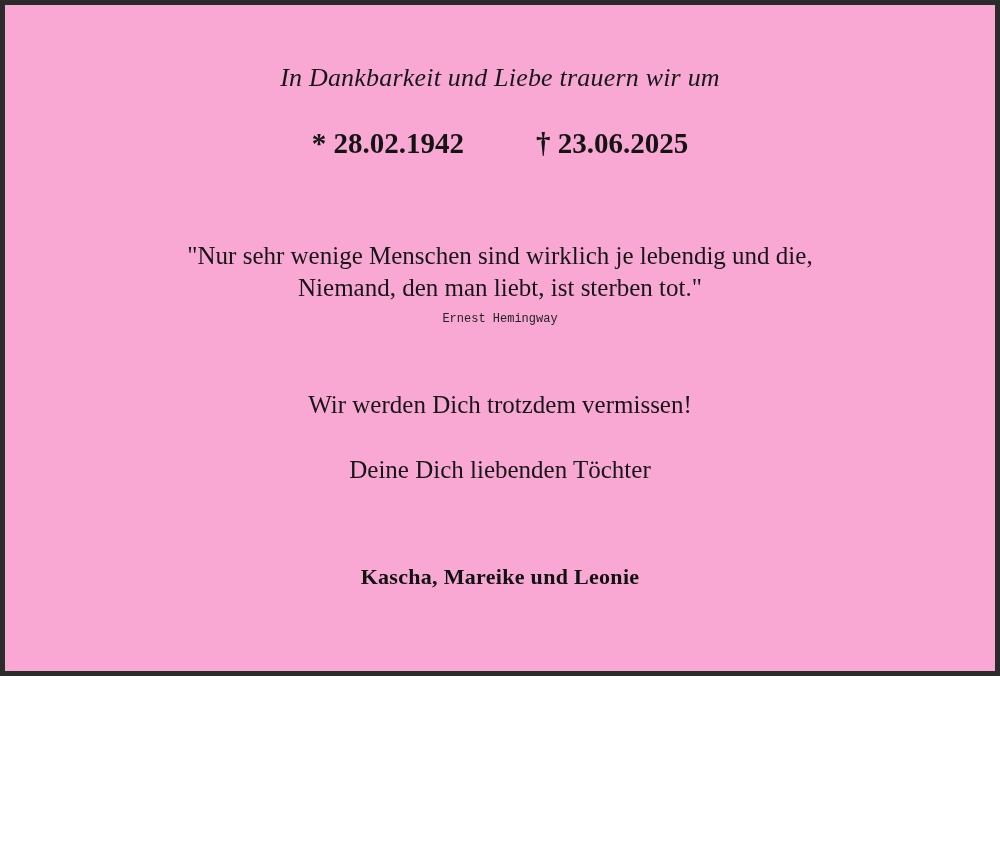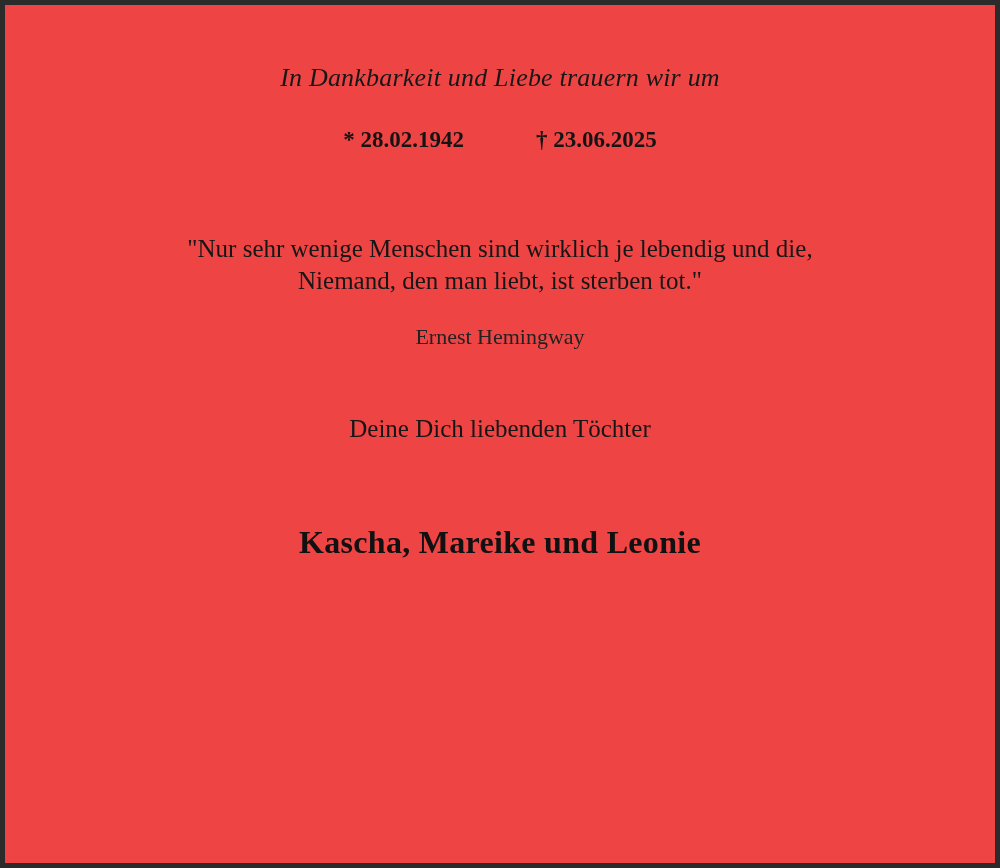--- a/index.html
+++ b/index.html
@@ -10,23 +10,23 @@
   body {
     width: 1000px;
     height: 868px;
     font-family: "Liberation Serif", "DejaVu Serif", serif;
     color: #1a1a1a;
     overflow: hidden;
   }
   .obituary-card {
     box-sizing: border-box;
     width: 1000px;
-    height: 868px;
+    height: 676px;
     border: 5px solid #2b2b2b;
-    background: #ef4444;
+    background: #f9a8d4;
     padding: 0;
     position: relative;
   }
   .inner {
     box-sizing: border-box;
     width: 100%;
     height: 100%;
     padding: 46px 70px 30px 70px;
     text-align: center;
   }
@@ -41,59 +41,60 @@
   .deceased-name {
     font-size: 52px;
     font-weight: bold;
     letter-spacing: 0.5px;
     margin-top: 62px;
     margin-bottom: 0;
     color: #111111;
   }
   .dates-row {
     margin-top: 34px;
-    font-size: 23px;
+    font-size: 29px;
     font-weight: bold;
     display: flex;
     justify-content: center;
     gap: 72px;
     color: #141414;
   }
   .date-item {
     white-space: nowrap;
   }
   .quote-block {
     margin-top: 80px;
     font-size: 25px;
     line-height: 1.28;
     color: #161616;
   }
   .quote-line {
     display: block;
   }
   .quote-author {
-    margin-top: 26px;
-    font-size: 22px;
+    margin-top: 8px;
+    font-size: 12px;
     color: #222222;
+    font-family: Liberation Mono, monospace;
   }
   .message-block {
     margin-top: 62px;
     font-size: 25px;
     line-height: 1.3;
     color: #161616;
   }
   .message-line {
     display: block;
   }
   .message-line.second {
     margin-top: 32px;
   }
   .signature {
     margin-top: 78px;
-    font-size: 32px;
+    font-size: 22px;
     font-weight: bold;
     letter-spacing: 0.3px;
     color: #111111;
   }
 </style>
 </head>
 <body>
 
 <div class="obituary-card">
   <div class="inner">
@@ -106,19 +107,20 @@
       <span class="date-item">† 23.06.2025</span>
     </div>
 
     <div class="quote-block">
       <span class="quote-line">"Nur sehr wenige Menschen sind wirklich je lebendig und die,</span>
       <span class="quote-line">Niemand, den man liebt, ist sterben tot."</span>
       <div class="quote-author">Ernest Hemingway</div>
     </div>
 
     <div class="message-block">
+      <span class="message-line">Wir werden Dich trotzdem vermissen!</span>
       <span class="message-line second">Deine Dich liebenden Töchter</span>
     </div>
 
     <div class="signature">Kascha, Mareike und Leonie</div>
 
   </div>
 </div>
 
 </body></html>

